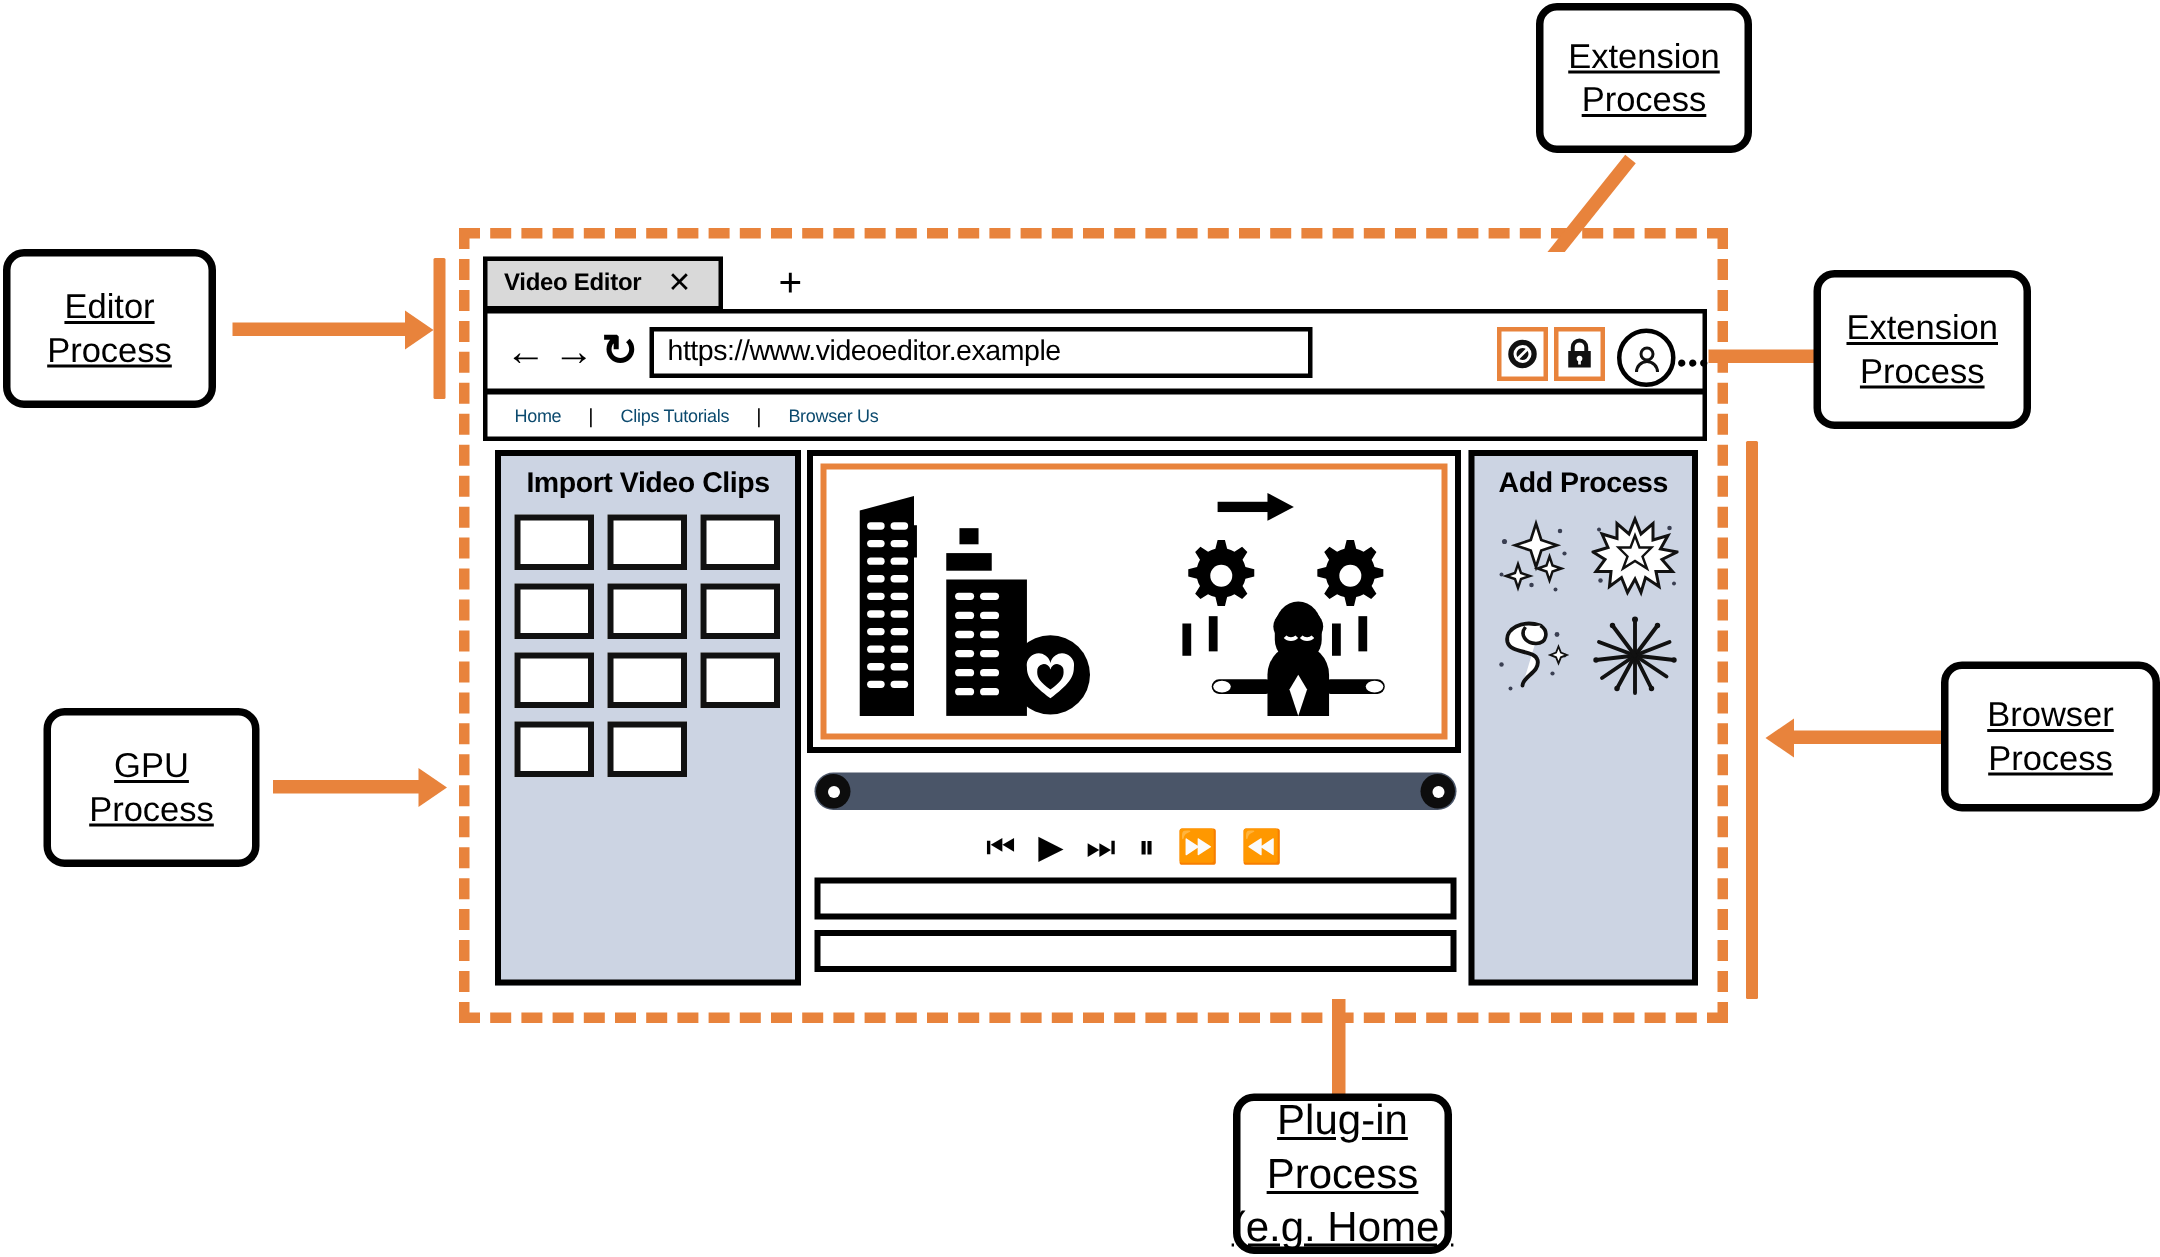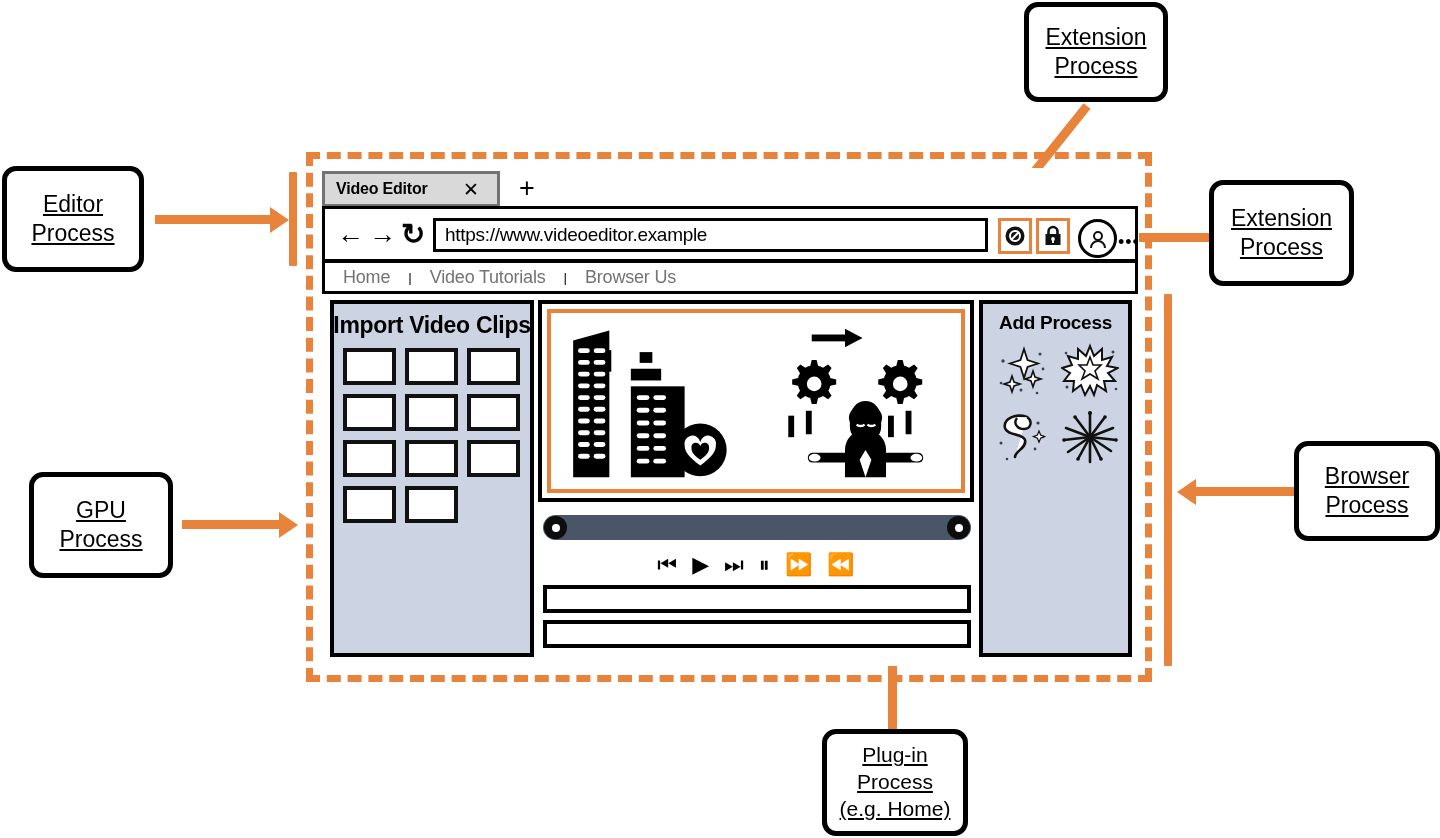--- a/index.html
+++ b/index.html
@@ -63,22 +63,22 @@
 
   
   #browser-window{
     position:absolute;left:321px;top:168px;width:818px;height:498px;
     background:#ffffff;box-sizing:border-box;
   }
 
   
   #tab-strip{position:absolute;left:0;top:0;width:818px;height:40px;background:#fff;}
   #tab-active{
-    position:absolute;left:1px;top:3px;width:178px;height:36px;
-    background:#d9d9d9;border:3px solid #737373;box-sizing:border-box;
+    position:absolute;left:1px;top:3px;width:160px;height:36px;
+    background:#d9d9d9;border:3px solid #000000;box-sizing:border-box;
     display:flex;align-items:center;
   }
   #tab-title{
     font-size:16px;font-weight:bold;color:#000;margin-left:11px;
     letter-spacing:-0.2px;
   }
   #tab-close{
     position:absolute;right:18px;top:50%;transform:translateY(-50%);
     font-size:19px;color:#000;line-height:1;font-weight:500;
   }
@@ -89,21 +89,21 @@
 
   
   #url-row{
     position:absolute;left:1px;top:38px;width:816px;height:56px;
     border:3px solid #000;border-top:3px solid #000;box-sizing:border-box;
     background:#fff;display:flex;align-items:center;
   }
   #nav-btns{display:flex;align-items:center;margin-left:12px;gap:5px;}
   #nav-btns .navglyph{font-size:27px;line-height:1;color:#000;font-weight:600;}
   #url-field{
-    position:absolute;left:108px;top:9px;width:555px;height:34px;
+    position:absolute;left:108px;top:9px;width:442px;height:34px;
     border:3px solid #000;background:#fff;box-sizing:border-box;
     display:flex;align-items:center;
   }
   #url-text{font-size:19px;color:#000;margin-left:9px;letter-spacing:-0.3px;}
 
   .tool-icon-wrap{
     position:absolute;top:9px;width:34px;height:36px;
     border:3px solid #E8833C;box-sizing:border-box;
     display:flex;align-items:center;justify-content:center;background:#fff;
   }
@@ -118,37 +118,37 @@
     position:absolute;left:793px;top:24px;font-size:18px;color:#000;
     letter-spacing:1px;line-height:1;
   }
 
   
   #site-nav{
     position:absolute;left:1px;top:92px;width:816px;height:34px;
     border:3px solid #000;box-sizing:border-box;background:#fff;
     display:flex;align-items:center;
   }
-  #site-nav .navlink{font-size:18px;color:#737373;margin-left:18px;letter-spacing:-0.2px;}
+  #site-nav .navlink{font-size:12px;color:#0c4a6e;margin-left:18px;letter-spacing:-0.2px;}
   #site-nav .navsep{font-size:13.5px;color:#000;margin-left:18px;}
 
   
   #content-area{
     position:absolute;left:1px;top:126px;width:816px;height:371px;
     background:#fff;
   }
 
   
   #panel-import{
     position:absolute;left:8px;top:6px;width:204px;height:357px;
     background:#ccd4e3;border:4px solid #000;box-sizing:border-box;
     display:flex;flex-direction:column;align-items:center;
   }
   #import-title{
-    font-size:23px;font-weight:bold;color:#000;margin-top:8px;
+    font-size:19px;font-weight:bold;color:#000;margin-top:8px;
     letter-spacing:-0.3px;white-space:nowrap;
   }
   #clip-grid{
     margin-top:9px;width:178px;
     display:flex;flex-wrap:wrap;gap:9px 9px;
   }
   .clip-thumb{
     width:53px;height:37px;background:#fff;border:4px solid #111;
     box-sizing:border-box;
   }
@@ -256,21 +256,21 @@
   <div class="proc-box" id="box-ext-right">
     <span>Extension</span>
     <span>Process</span>
   </div>
 
   <div class="proc-box" id="box-renderer">
     <span>Browser</span>
     <span>Process</span>
   </div>
 
-  <div class="proc-box" id="box-plugin" style="font-size:21px;">
+  <div class="proc-box" id="box-plugin" style="font-size:28px;">
     <span>Plug-in</span>
     <span>Process</span>
     <span>(e.g. Home)</span>
   </div>
 
   <div id="browser-window">
 
     <div id="tab-strip">
       <div id="tab-active">
         <span id="tab-title">Video Editor</span>
@@ -313,21 +313,21 @@
           <path d="M3 19 a7 7 0 0 1 14 0" fill="none" stroke="#111" stroke-width="2"></path>
         </svg>
       </div>
 
       <span id="icon-menu-dots">•••</span>
     </div>
 
     <div id="site-nav">
       <span class="navlink">Home</span>
       <span class="navsep">|</span>
-      <span class="navlink">Video Tutorials</span>
+      <span class="navlink">Clips Tutorials</span>
       <span class="navsep">|</span>
       <span class="navlink">Browser Us</span>
     </div>
 
     <div id="content-area">
 
       <div id="panel-import">
         <div id="import-title">Import Video Clips</div>
         <div id="clip-grid">
           <div class="clip-thumb"></div>

